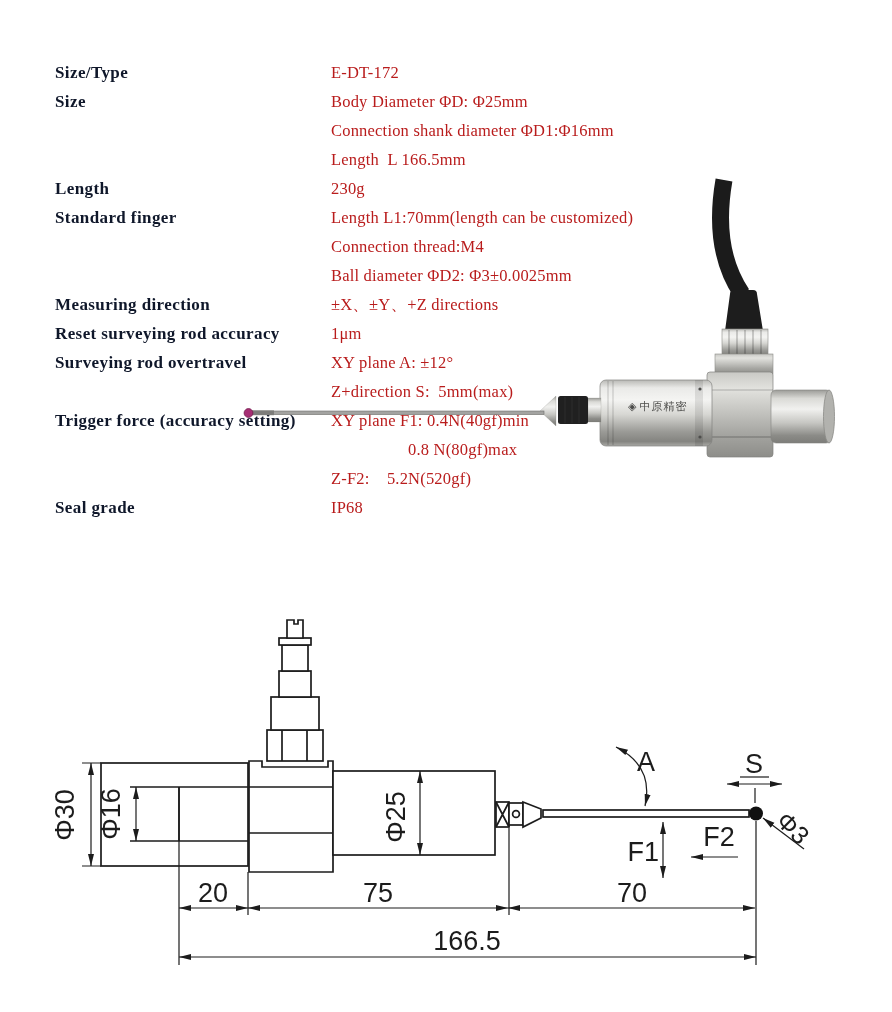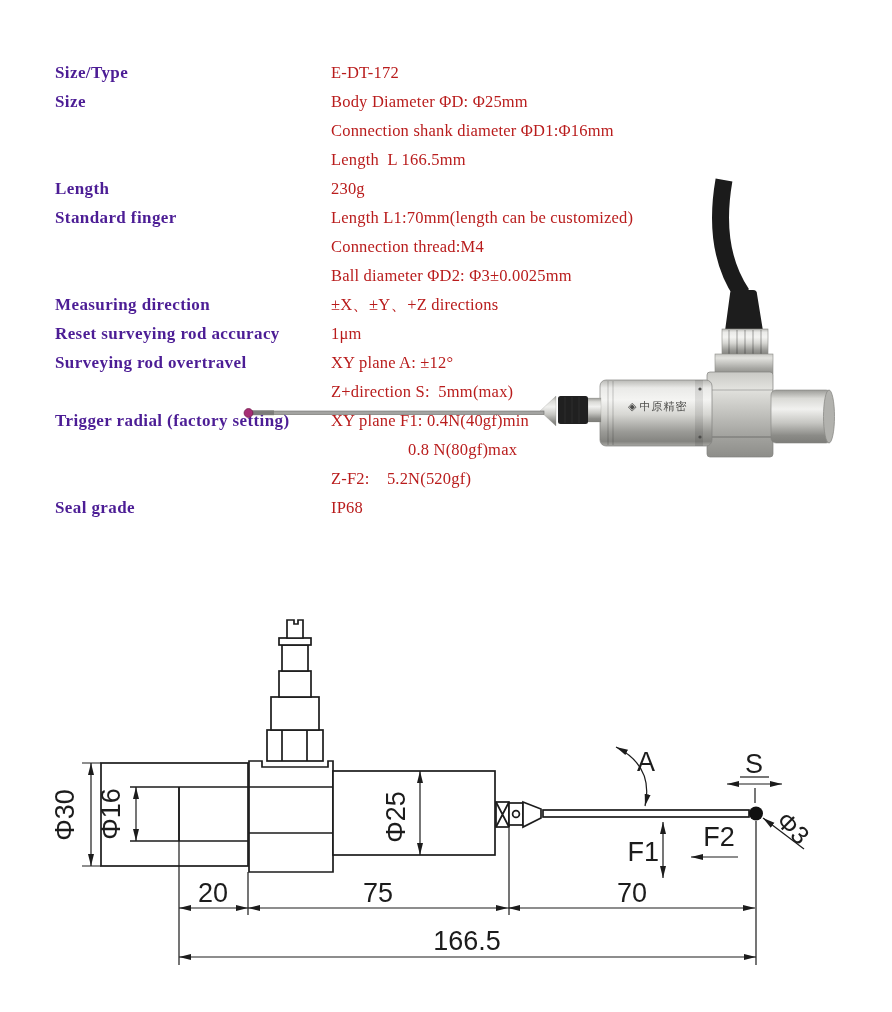--- a/index.html
+++ b/index.html
@@ -1,20 +1,20 @@
 <!DOCTYPE html>
 <html><head>
 <meta charset="utf-8">
 <style>
   html,body{margin:0;padding:0;background:#fff;}
   .page{position:relative;width:892px;height:1012px;background:#ffffff;overflow:hidden;
         font-family:"Liberation Serif",serif;}
   .spec{position:absolute;left:55px;top:58px;width:800px;}
   .spec-row{display:flex;height:29px;align-items:center;}
-  .spec-label{width:276px;flex:0 0 276px;font-weight:bold;font-size:17px;color:#4c1d95;
+  .spec-label{width:276px;flex:0 0 276px;font-weight:bold;font-size:17px;color:#0f172a;
               letter-spacing:.4px;white-space:pre;}
   .spec-value{font-size:16.5px;color:#b91c1c;letter-spacing:.2px;white-space:pre;}
   .spec-value.indent{padding-left:77px;}
   svg{position:absolute;pointer-events:none;}
   .photo-svg{left:240px;top:178px;}
   .drawing-svg{left:0;top:570px;}
   .dimtxt{font-family:"Liberation Sans",sans-serif;font-size:27px;fill:#1c1c1c;}
   .dimtxt-sm{font-family:"Liberation Sans",sans-serif;font-size:25px;fill:#1c1c1c;}
   .part{fill:#ffffff;stroke:#1c1c1c;stroke-width:1.7;stroke-linejoin:miter;}
   .pline{fill:none;stroke:#1c1c1c;stroke-width:1.7;}
@@ -82,21 +82,21 @@
       <div class="spec-label">Surveying rod overtravel</div>
       <div class="spec-value">XY plane A: ±12°</div>
     </div>
 
     <div class="spec-row">
       <div class="spec-label"></div>
       <div class="spec-value">Z+direction S:  5mm(max)</div>
     </div>
 
     <div class="spec-row">
-      <div class="spec-label">Trigger radial (factory setting)</div>
+      <div class="spec-label">Trigger force (accuracy setting)</div>
       <div class="spec-value">XY plane F1: 0.4N(40gf)min</div>
     </div>
 
     <div class="spec-row">
       <div class="spec-label"></div>
       <div class="spec-value indent">0.8 N(80gf)max</div>
     </div>
 
     <div class="spec-row">
       <div class="spec-label"></div>

